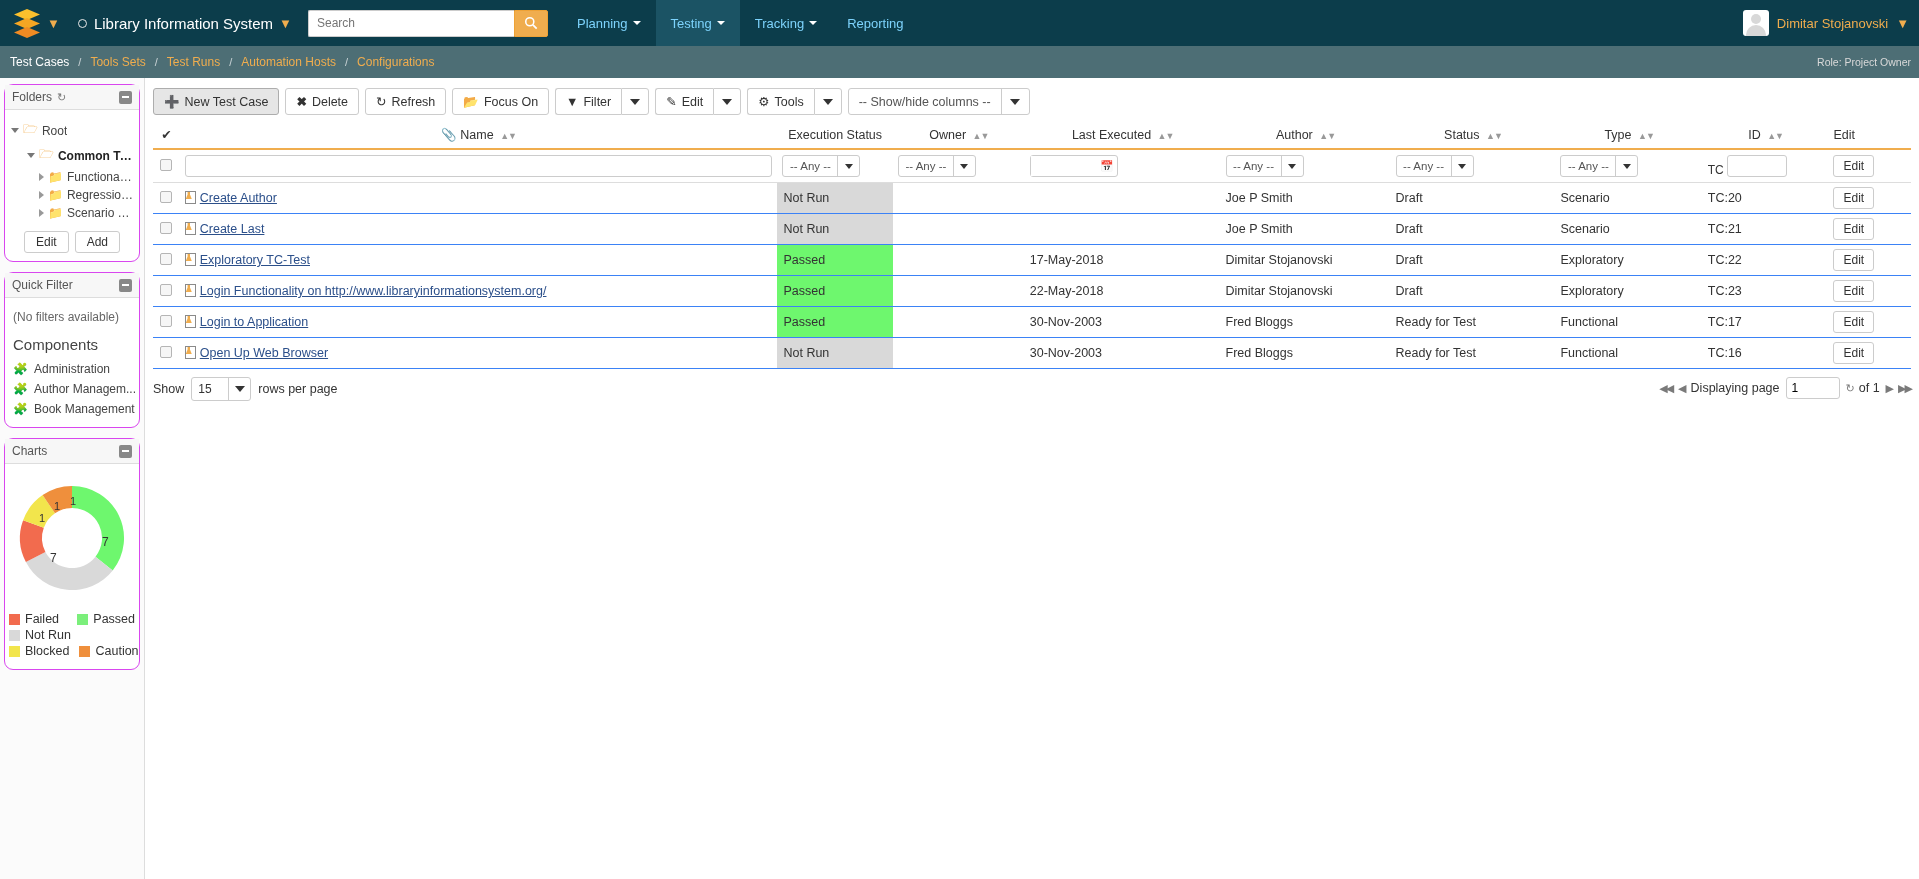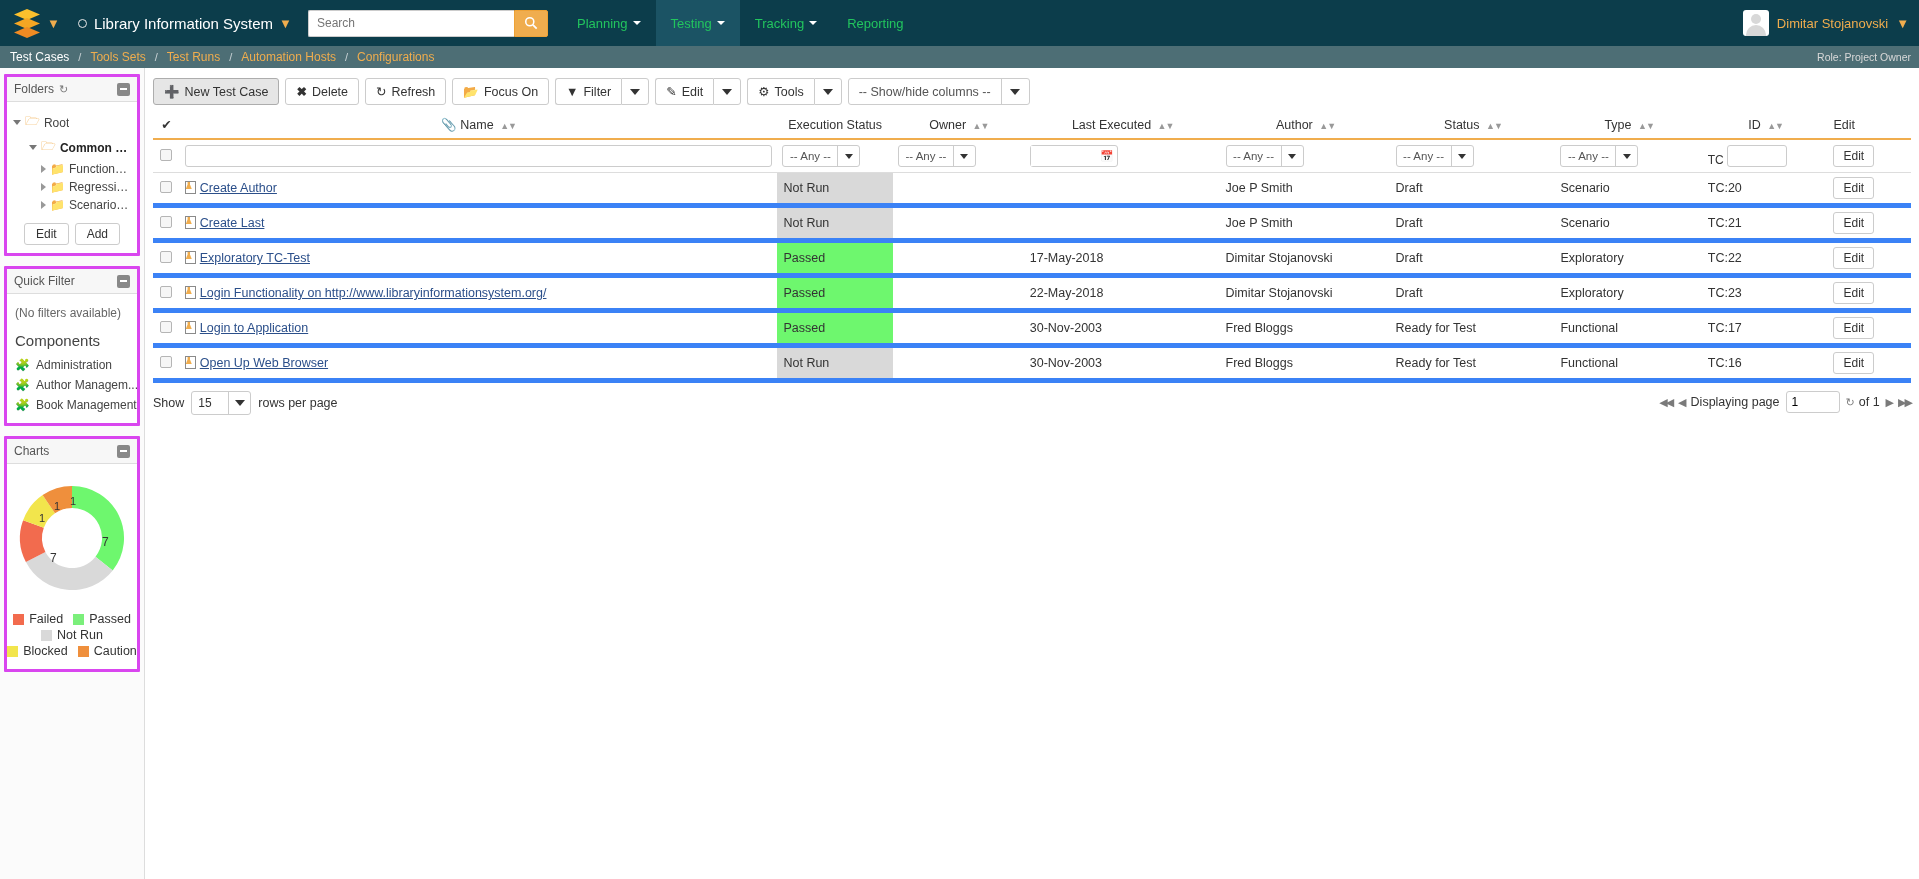--- a/index.html
+++ b/index.html
@@ -50,57 +50,57 @@
     font-family: "Liberation Sans", sans-serif; outline: none;
     border-radius: 2px 0 0 2px; background:#fff;
   }
   .search-btn {
     width: 34px; background: #f0ad4e; border: 1px solid #eea236;
     border-radius: 0 2px 2px 0; color: #fff; display:flex;
     align-items:center; justify-content:center; cursor: pointer;
   }
   .nav-menu { display: flex; align-items: stretch; height: 46px; margin-left: 14px; }
   .nav-item {
-    color: #22c55e; font-size: 13px; padding: 0 15px; display: flex;
+    color: #7dd3fc; font-size: 13px; padding: 0 15px; display: flex;
     align-items: center; gap: 5px; cursor: pointer; white-space: nowrap;
   }
   .nav-item.active { background: #1b5364; }
   .nav-item .tri { border-top: 4px solid #fff; border-left:4px solid transparent; border-right:4px solid transparent; display:inline-block; }
   .user-area {
     position: absolute; right: 10px; top: 0; height: 46px;
     display: flex; align-items: center; gap: 8px;
   }
   .avatar {
     width: 26px; height: 26px; border-radius: 3px; background: #ffffff;
     position: relative; overflow: hidden;
   }
   .avatar::before{content:""; position:absolute; left:8px; top:4px; width:10px; height:10px; border-radius:50%; background:#d8d8d8;}
   .avatar::after{content:""; position:absolute; left:3px; top:15px; width:20px; height:13px; border-radius:10px 10px 0 0; background:#d8d8d8;}
   .user-name { color:#f0ad4e; font-size: 13px; white-space: nowrap; }
 
   
   .crumbbar {
-    height: 22px; background: #4d6e75; display: flex; align-items: center;
+    height: 32px; background: #4d6e75; display: flex; align-items: center;
     padding-left: 10px; position: relative;
   }
   .crumb { font-size: 12px; color: #f0ad4e; cursor: pointer; }
   .crumb.current { color: #ffffff; }
   .crumb-sep { color: #c9d3d6; margin: 0 9px; font-size: 11px; }
   .role-text {
     position: absolute; right: 8px; color: #d9d9d9; font-size: 10.5px;
   }
 
   
   .page { display: flex; height: calc(879px - 46px - 22px); }
   .sidebar {
     width: 145px; flex: 0 0 145px; background: #fbfbfb;
     border-right: 1px solid #dddddd; padding: 6px 4px 0 4px;
     overflow: hidden;
   }
-  .panel { border:3px solid #d946ef; background:#fff; margin-bottom: 10px; border-radius:1px; }
+  .panel { border:1px solid #d946ef; background:#fff; margin-bottom: 10px; border-radius:9px; }
   .panel-head {
     display:flex; align-items:center; justify-content:space-between;
     background: #f7f7f7; border-bottom:1px solid #dddddd;
     padding: 5px 7px; font-size: 12px; color: #555;
   }
   .panel-head .ptitle { display:flex; align-items:center; gap:5px; }
   .collapse-btn {
     width: 13px; height: 13px; background:#888; border-radius:2px;
     display:flex; align-items:center; justify-content:center; cursor:pointer;
   }
@@ -125,21 +125,21 @@
     padding: 3px 11px; font-size: 12px; color:#333; cursor:pointer;
     font-family:"Liberation Sans", sans-serif;
   }
   .nofilters { color:#666; font-size:12px; padding: 4px 2px; }
   .components-title { font-size: 15px; color:#444; margin: 8px 0 6px 2px; }
   .comp-item { display:flex; align-items:center; gap:6px; padding: 3px 2px; font-size:12px; color:#444; cursor:pointer; white-space:nowrap;}
   .puzzle { color:#2b7fd4; font-size: 12px; }
 
   .chart-area { padding: 14px 4px 10px 4px; text-align:center; }
   .legend { margin-top: 10px; font-size: 12.5px; color:#333; line-height: 16px; }
-  .legend-row { display:flex; justify-content:center; gap: 10px; align-items:center; }
+  .legend-row { display:flex; justify-content:space-between; gap: 10px; align-items:center; }
   .legend-item { display:flex; align-items:center; gap: 5px; }
   .swatch { width: 11px; height: 11px; display:inline-block; }
 
   
   .main { flex: 1; overflow: hidden; position:relative; }
   .toolbar { display:flex; align-items:center; gap:0; padding: 10px 0 8px 8px; }
   .btn {
     border:1px solid #cccccc; background:#ffffff; border-radius:3px;
     height: 27px; padding: 0 10px; font-size: 12.5px; color:#333;
     display:flex; align-items:center; gap:5px; cursor:pointer; margin-right: 6px;
@@ -193,21 +193,21 @@
   .date-wrap input { flex:1; border:none; outline:none; font-size:12px; padding:0 4px; width: 100%; font-family:"Liberation Sans", sans-serif;}
   .date-wrap .cal { width:20px; display:flex; align-items:center; justify-content:center; font-size:11px; color:#444; cursor:pointer;}
   .id-filter { display:flex; align-items:flex-end; gap:3px; }
   .id-filter .pre { font-size:12px; color:#333; }
   .id-filter input { width:60px; height:22px; border:1px solid #ccc; border-radius:3px; font-size:12px; padding:0 4px; outline:none; font-family:"Liberation Sans", sans-serif;}
   .ebtn {
     border:1px solid #cccccc; background:#fff; border-radius:3px; font-size:12px;
     padding: 3px 9px; cursor:pointer; color:#333; font-family:"Liberation Sans", sans-serif;
   }
 
-  tbody tr.datarow { border-bottom: 5px solid #3b82f6; height: 26px; }
+  tbody tr.datarow { border-bottom: 1px solid #3b82f6; height: 26px; }
   tbody tr.datarow td { padding: 4px 5px; font-size: 12.5px; color:#333; vertical-align: middle; white-space: nowrap; overflow:hidden; }
   td.exec { padding: 4px 6px !important; }
   .tc-link { color:#2b4f8a; text-decoration: underline; cursor:pointer; }
   .doc-icon { display:inline-block; width:11px; height:13px; position:relative; vertical-align:-2px; margin-right:4px;}
   .doc-icon::before{content:""; position:absolute; inset:0; background:#fff; border:1px solid #8a8a8a;}
   .doc-icon::after{content:""; position:absolute; left:1px; top:1px; width:6px; height:7px; background:#f0ad4e; clip-path: polygon(30% 0,70% 0,70% 35%,100% 100%,0 100%,30% 35%);}
   .cbx { width:12px; height:12px; border:1px solid #b5b5b5; border-radius:2px; background:#f6f6f6; display:inline-block; cursor:pointer;}
 
   .footbar { display:flex; align-items:center; padding: 8px 8px 0 8px; font-size:12.5px; color:#333; position:relative;}
   .rows-sel { display:flex; border:1px solid #cccccc; border-radius:3px; height:24px; width:60px; background:#fff; margin: 0 7px;}

